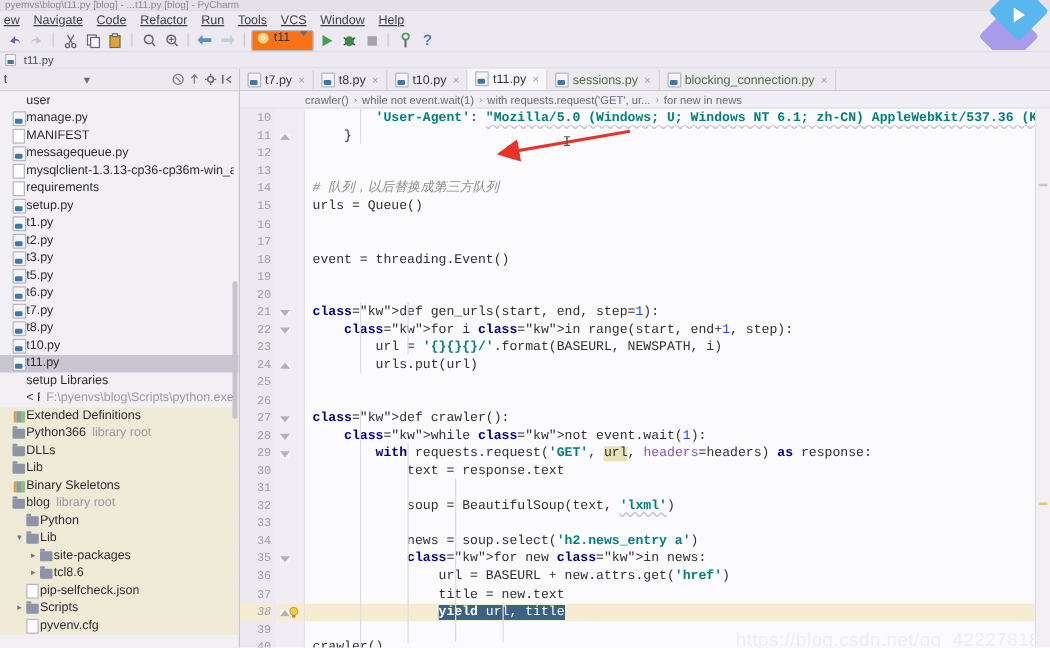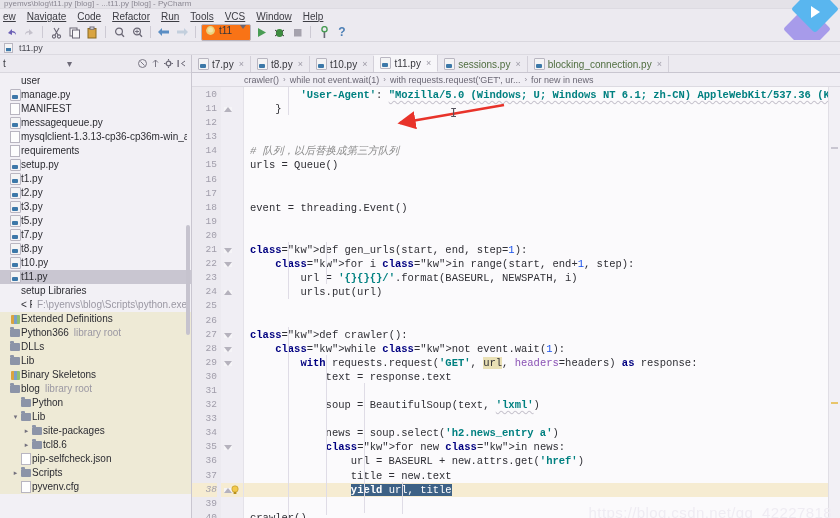--- a/index.html
+++ b/index.html
@@ -372,20 +372,28 @@
             </span>
             <span class="lbl">t3.py</span>
           </div>
           <div class="row">
             <span style="width:0px;flex:0 0 0px"></span>
             <span class="arrow"></span>
             <span class="ico">
               <span class="pyfile"></span>
             </span>
             <span class="lbl">t5.py</span>
+          </div>
+          <div class="row">
+            <span style="width:0px;flex:0 0 0px"></span>
+            <span class="arrow"></span>
+            <span class="ico">
+              <span class="pyfile"></span>
+            </span>
+            <span class="lbl">t6.py</span>
           </div>
           <div class="row">
             <span style="width:0px;flex:0 0 0px"></span>
             <span class="arrow"></span>
             <span class="ico">
               <span class="pyfile"></span>
             </span>
             <span class="lbl">t7.py</span>
           </div>
           <div class="row">

